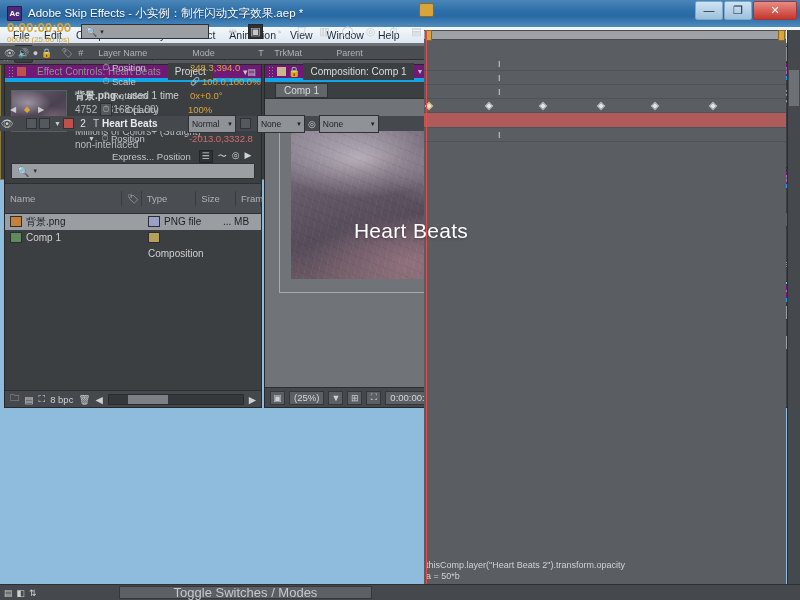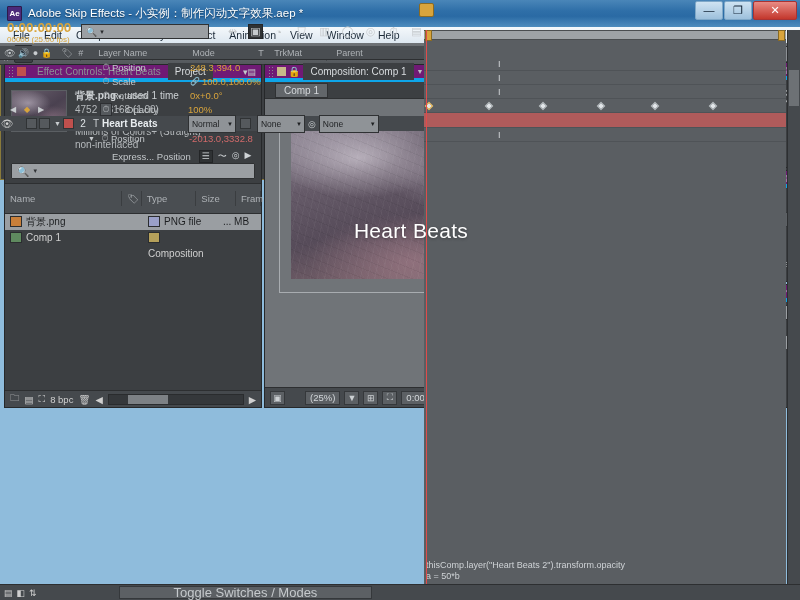--- a/index.html
+++ b/index.html
@@ -387,21 +387,21 @@
     <div class="comp-sub">
       <div class="compchip">Comp 1</div>
     </div>
     <div class="stage">
       <div class="frame-outline"></div>
       <div class="video"></div>
       <div class="vtext">Heart Beats</div>
     </div>
     <div class="comp-foot">
       <div class="cfbtn">▣</div>
-      <div class="cfval" style="width:36px;margin-left:16px;">(25%)</div>
+      <div class="cfval" style="width:36px;">(25%)</div>
       <div class="cfbtn">▼</div>
       <div class="cfbtn">⊞</div>
       <div class="cfbtn">⛶</div>
       <div class="cfval" style="width:56px;">0:00:00:00</div>
       <div class="cfbtn">📷</div>
       <div class="cfbtn">👤</div>
       <div class="cfbtn">◉</div>
       <div class="cfval" style="width:44px;">Full</div>
       <div class="cfbtn">▼</div>
       <div class="cfbtn">▧</div>

